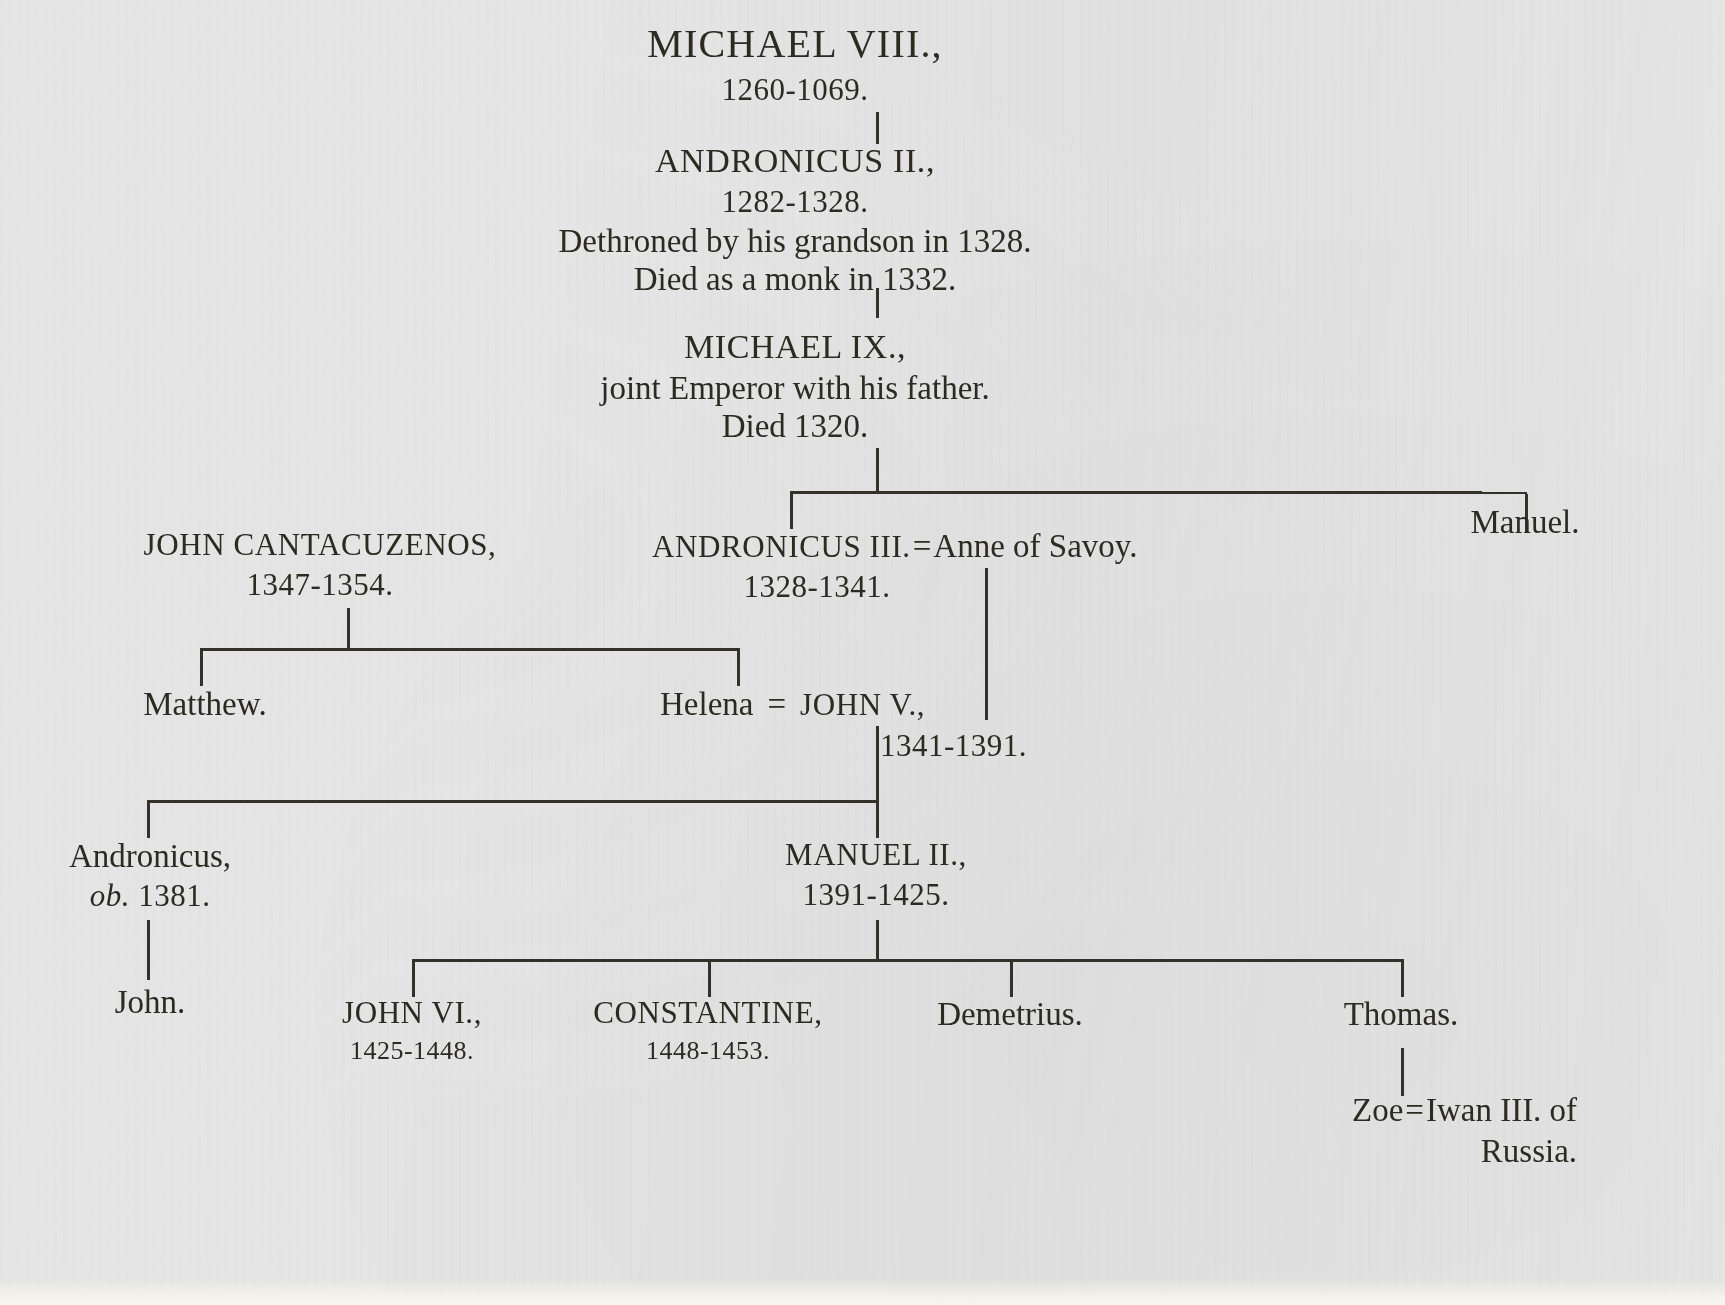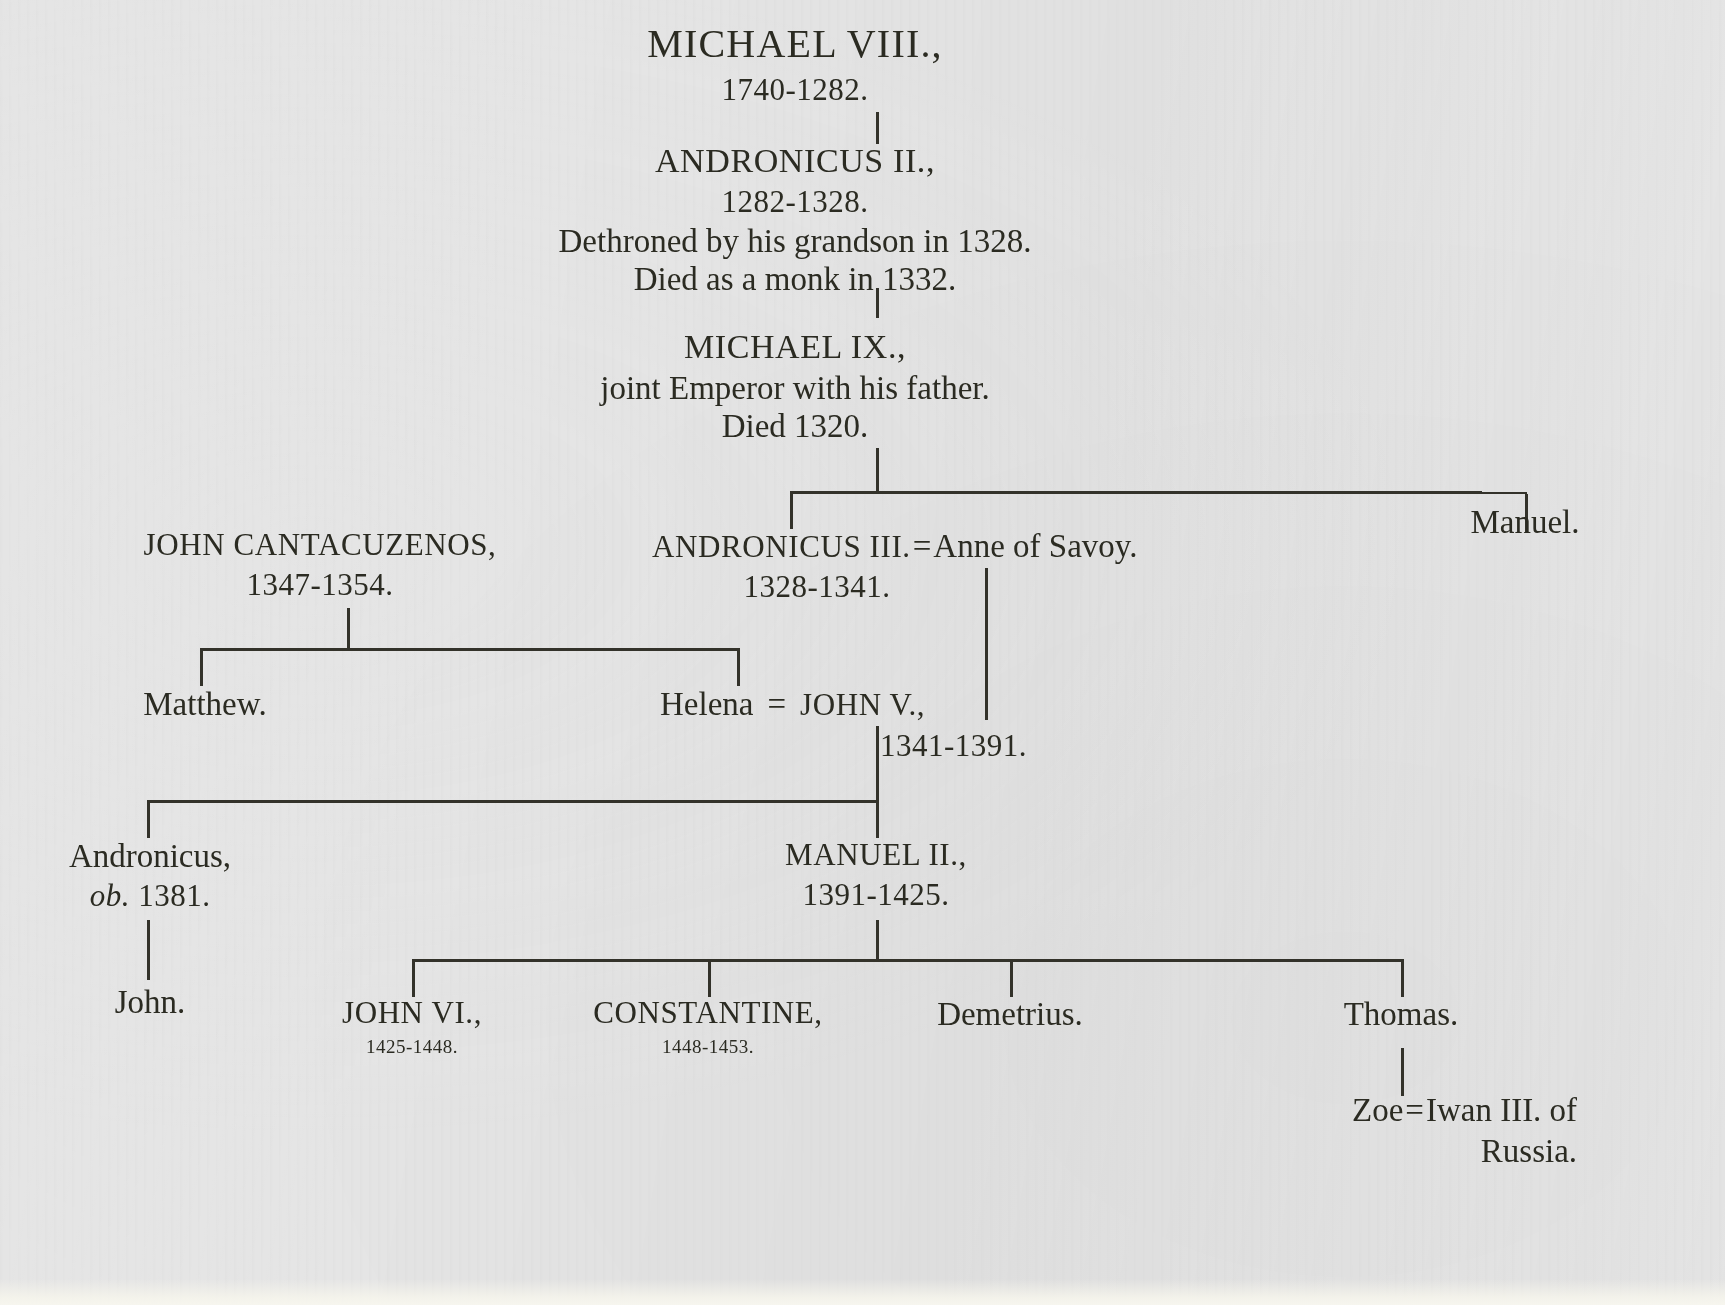--- a/index.html
+++ b/index.html
@@ -49,21 +49,21 @@
   
   .sc {
     font-variant: small-caps;
     letter-spacing: 0.6px;
   }
   .cap-lg  { font-size: 40px; letter-spacing: 1.2px; }
   .cap-md  { font-size: 34px; }
   .cap-sm  { font-size: 31px; }
   .rom     { font-size: 33px; }
   .dates   { font-size: 31px; letter-spacing: .5px; }
-  .dates-sm{ font-size: 19px; letter-spacing: .5px; }
+  .dates-sm{ font-size: 26px; letter-spacing: .5px; }
   .desc    { font-size: 33px; }
   .ital    { font-style: italic; }
   .eq      { font-size: 33px; padding: 0 2px; }
 
   
   .vline {
     position: absolute;
     width: 0;
     border-left: 3px solid #33322a;
   }
@@ -74,21 +74,21 @@
   }
   .thin { border-width: 2px; }
 </style>
 </head>
 <body>
 
 <div id="page" style="background: #e5e5e5; color: rgb(43, 43, 34);">
 
   <div class="node" style="left:415px; top:22px; width:760px;">
     <div class="sc cap-lg">MICHAEL VIII.,</div>
-    <div class="dates" style="margin-top:6px;">1740-1282.</div>
+    <div class="dates" style="margin-top:6px;">1260-1069.</div>
   </div>
 
   <div class="vline" style="left: 876px; top: 112px; height: 32px; border-left-color: rgb(51, 50, 42);"></div>
 
   <div class="node" style="left:415px; top:142px; width:760px;">
     <div class="sc cap-md">ANDRONICUS II.,</div>
     <div class="dates" style="margin-top:5px;">1282-1328.</div>
     <div class="desc" style="margin-top:3px;">Dethroned by his grandson in 1328.</div>
     <div class="desc" style="margin-top:1px;">Died as a monk in 1332.</div>
   </div>

